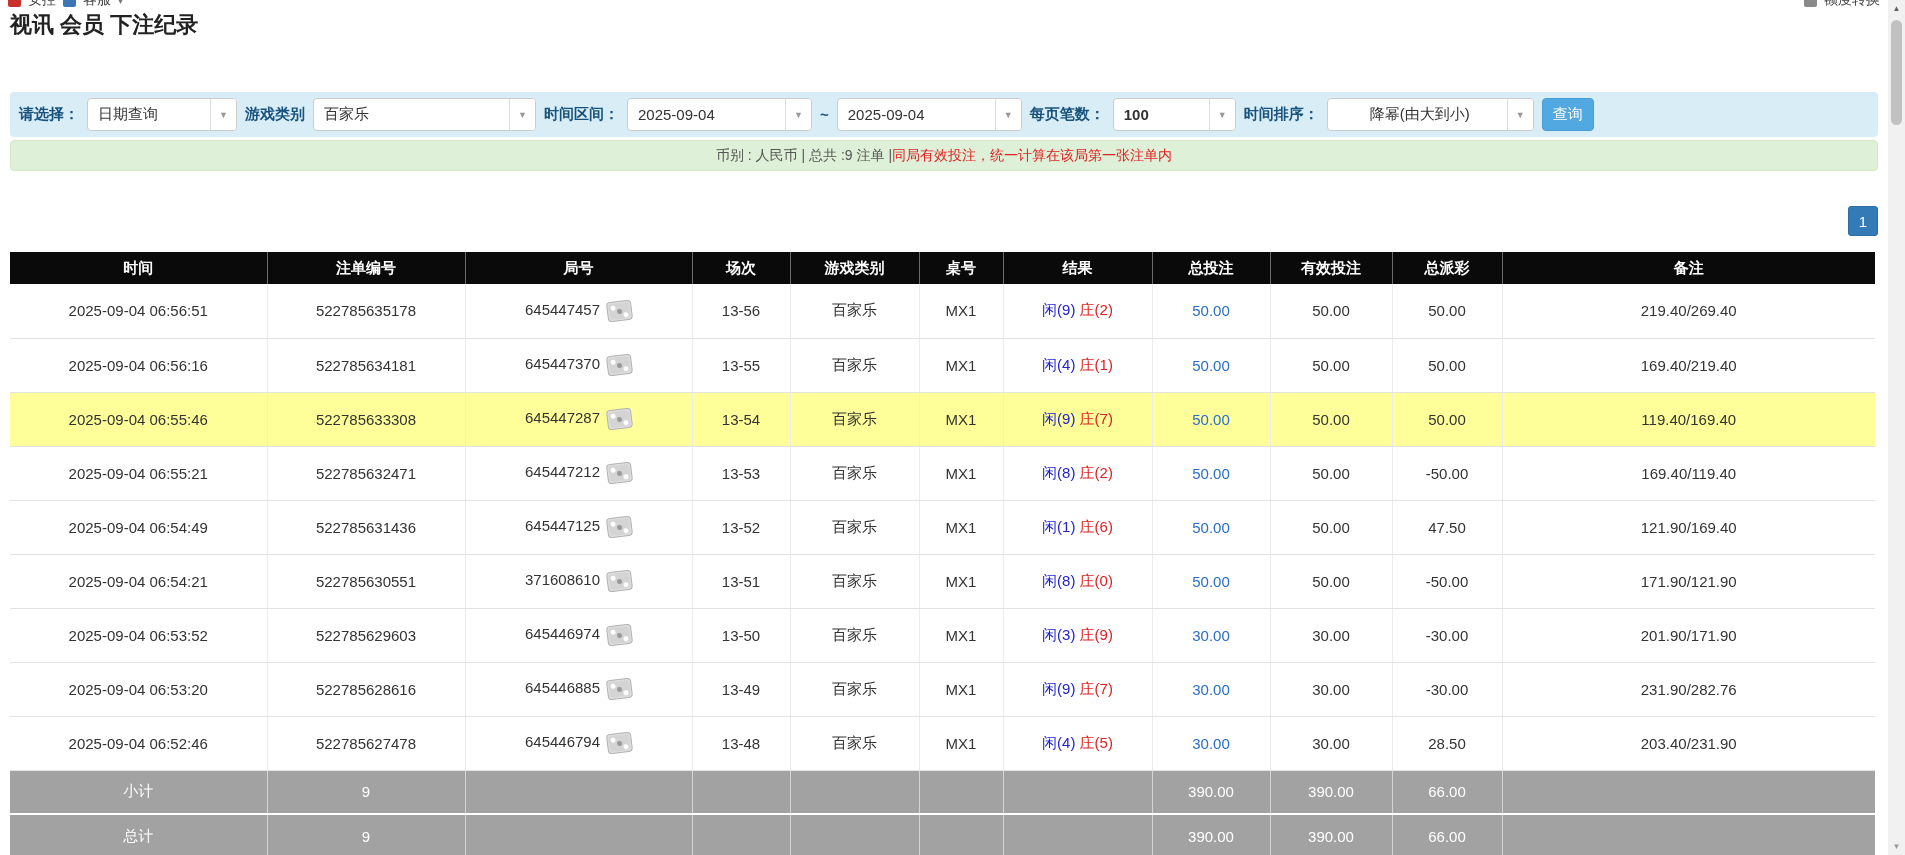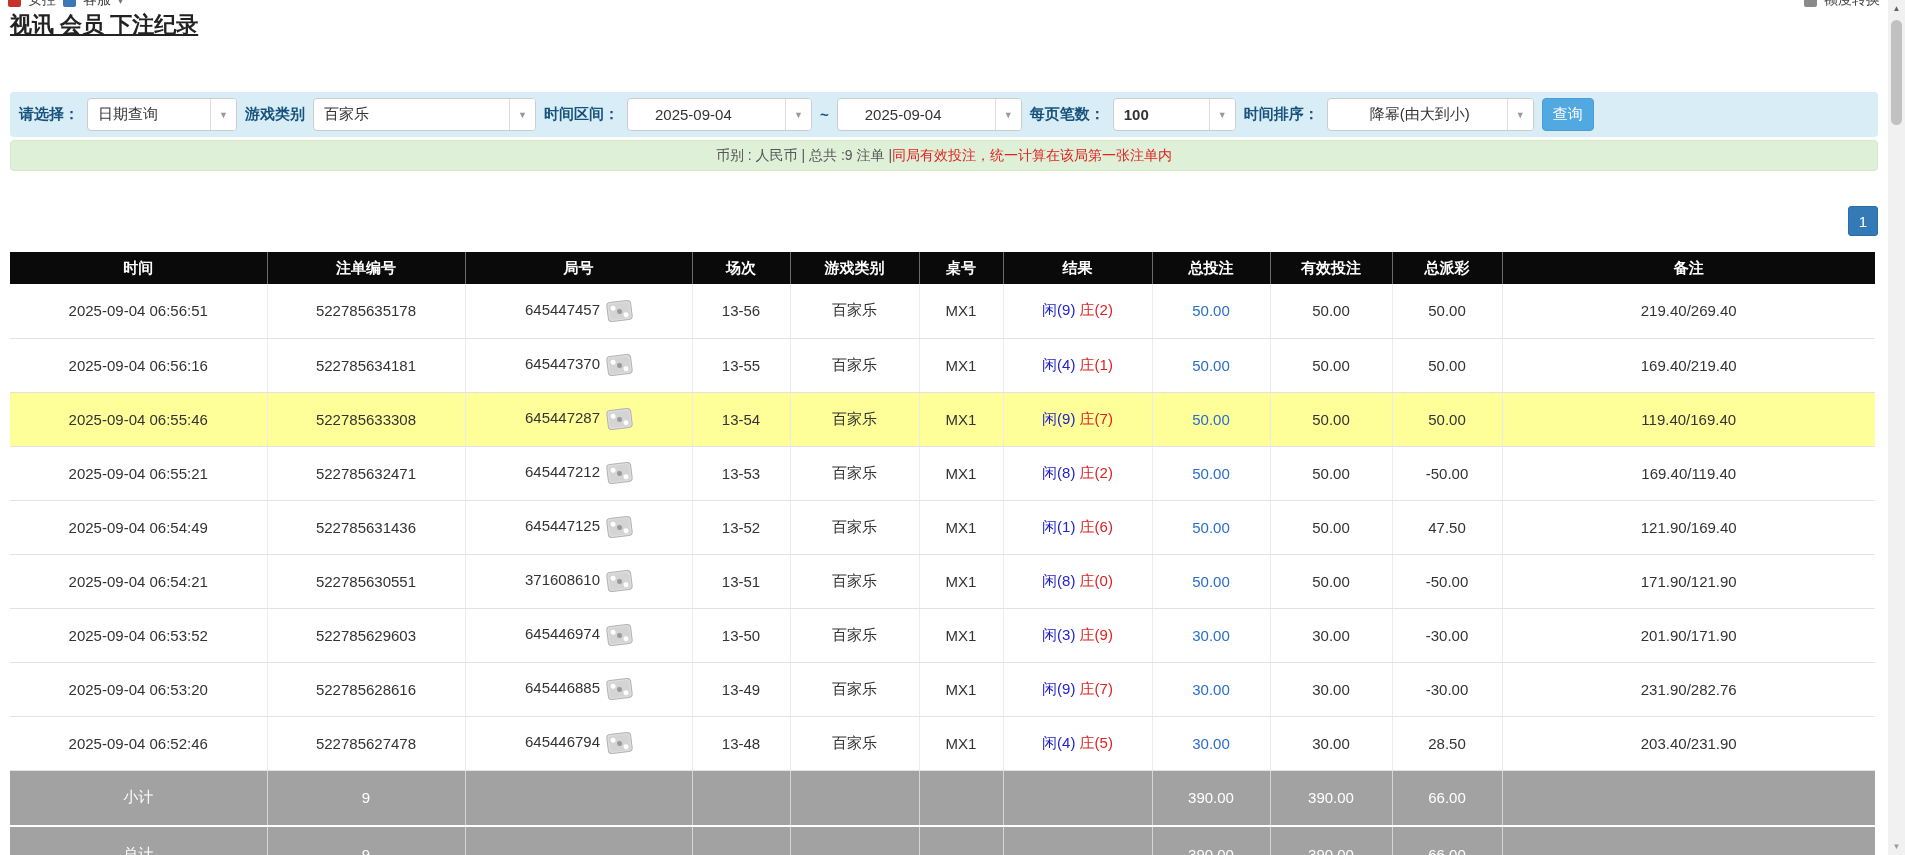--- a/index.html
+++ b/index.html
@@ -13,35 +13,35 @@
   
   .topbar { height:12px; overflow:hidden; position:relative; }
   .topbar-row { position:absolute; top:-9px; left:8px; width:1872px; display:flex; align-items:center; gap:7px; font-size:14px; color:#444; }
   .mini-icon { width:13px; height:13px; border-radius:2px; display:inline-block; flex:0 0 auto; }
   .mini-icon.red  { background:#c9302c; }
   .mini-icon.blue { background:#3b76b5; }
   .mini-icon.gray { background:#8a8a8a; }
   .topbar-caret { color:#777; font-size:10px; }
   .topbar-spacer { flex:1; }
 
-  .page-title { margin:0 0 0 10px; font-size:22px; line-height:26px; font-weight:bold; color:#222;text-decoration:underline; }
+  .page-title { margin:0 0 0 10px; font-size:22px; line-height:26px; font-weight:bold; color:#222; }
 
   
   .filter-bar {
     margin:54px 10px 0 10px; height:45px; background:#d9edf7; border-radius:4px;
     display:flex; align-items:center; gap:8px; padding:0 9px; white-space:nowrap;
   }
   .flabel { font-size:15px; font-weight:bold; color:#17527d; flex:0 0 auto; }
   .combo {
     height:33px; background:#fff; border:1px solid #ccc; border-radius:4px;
     display:inline-flex; align-items:stretch; overflow:hidden; flex:0 0 auto;
   }
   .combo-val { display:flex; align-items:center; padding:0 10px; flex:1; font-size:15px; color:#333; overflow:hidden; }
   .combo-caret { width:26px; border-left:1px solid #ddd; display:flex; align-items:center; justify-content:center; color:#999; font-size:9px; background:#fff; }
-  .w-query { width:150px; } .w-game { width:223px; } .w-date { width:185px;padding-left:17px; } .w-size { width:123px;font-weight:bold; } .w-sort { width:207px;padding-left:32px; }
+  .w-query { width:150px; } .w-game { width:223px; } .w-date { width:185px; } .w-size { width:123px;font-weight:bold; } .w-sort { width:207px;padding-left:32px; }
   .tilde { font-size:15px; color:#17527d; font-weight:bold; }
   .search-btn {
     width:52px; height:33px; border:1px solid #489dd6; border-radius:4px; cursor:pointer;
     background:var(--button-blue,#52a8e0); color:#fff; font-size:15px; font-family:Liberation Serif, serif; flex:0 0 auto;
   }
 
   
   .info-bar {
     margin:3px 10px 0 10px; height:31px; background:#dff0d8; border:1px solid #d6e9c6; border-radius:4px;
     display:flex; align-items:center; justify-content:center; padding:0 12px; font-size:14px;
@@ -80,21 +80,21 @@
     display:inline-block; width:25px; height:20px; margin-left:7px; vertical-align:middle; position:relative;
     background:#d4d4d4; border:1px solid #b2b2b2; border-radius:4px; transform:rotate(-7deg);
     box-shadow:inset 0 0 2px #fff; cursor:pointer;
   }
   .rm-icon i { position:absolute; width:5px; height:5px; border-radius:50%; background:#fdfdfd; }
   .rm-icon i:nth-child(1){ left:3px;  top:3px; }
   .rm-icon i:nth-child(2){ left:9px;  top:7px; background:#9a9a9a; }
   .rm-icon i:nth-child(3){ left:15px; top:11px; }
 
   .records tfoot td {
-    background:var(--footer-gray,#a2a2a2); color:#fff; height:56px; font-size:15px; text-align:center;
+    background:var(--footer-gray,#a2a2a2); color:#fff; height:44px; font-size:15px; text-align:center;
     border-right:1px solid rgba(255,255,255,.55); border-bottom:2px solid #fff; padding:0 4px;
   }
   .records tfoot td:last-child { border-right:none; }
 
   
   .scrollbar { position:absolute; right:0; top:0; width:17px; height:855px; background:#f1f1f1; }
   .sb-arrow { height:17px; display:flex; align-items:center; justify-content:center; color:#606060; font-size:8px; cursor:pointer; }
   .sb-arrow.down { position:absolute; bottom:0; left:0; width:17px; color:#9a9a9a; }
   .sb-thumb { position:absolute; left:3px; top:20px; width:11px; height:105px; background:#c1c1c1; border-radius:6px; cursor:pointer; }
 </style>

